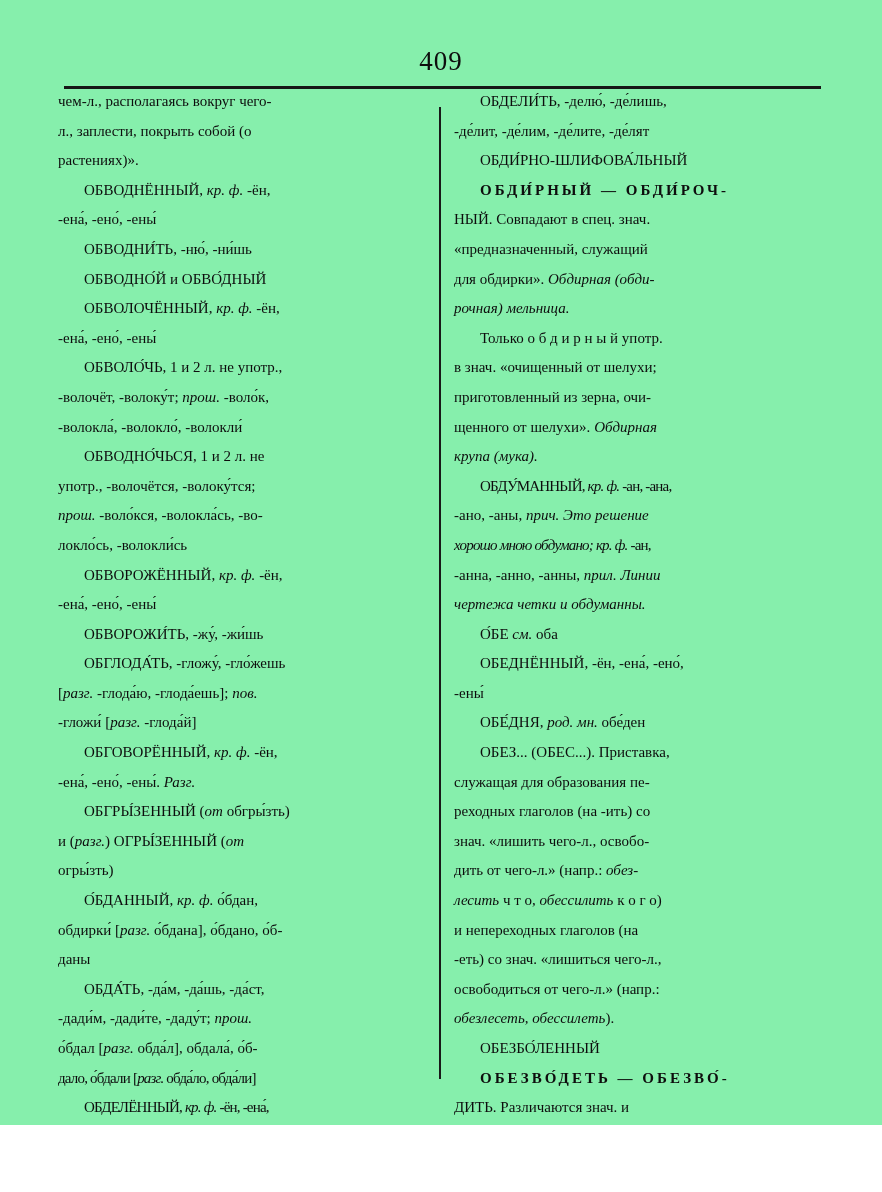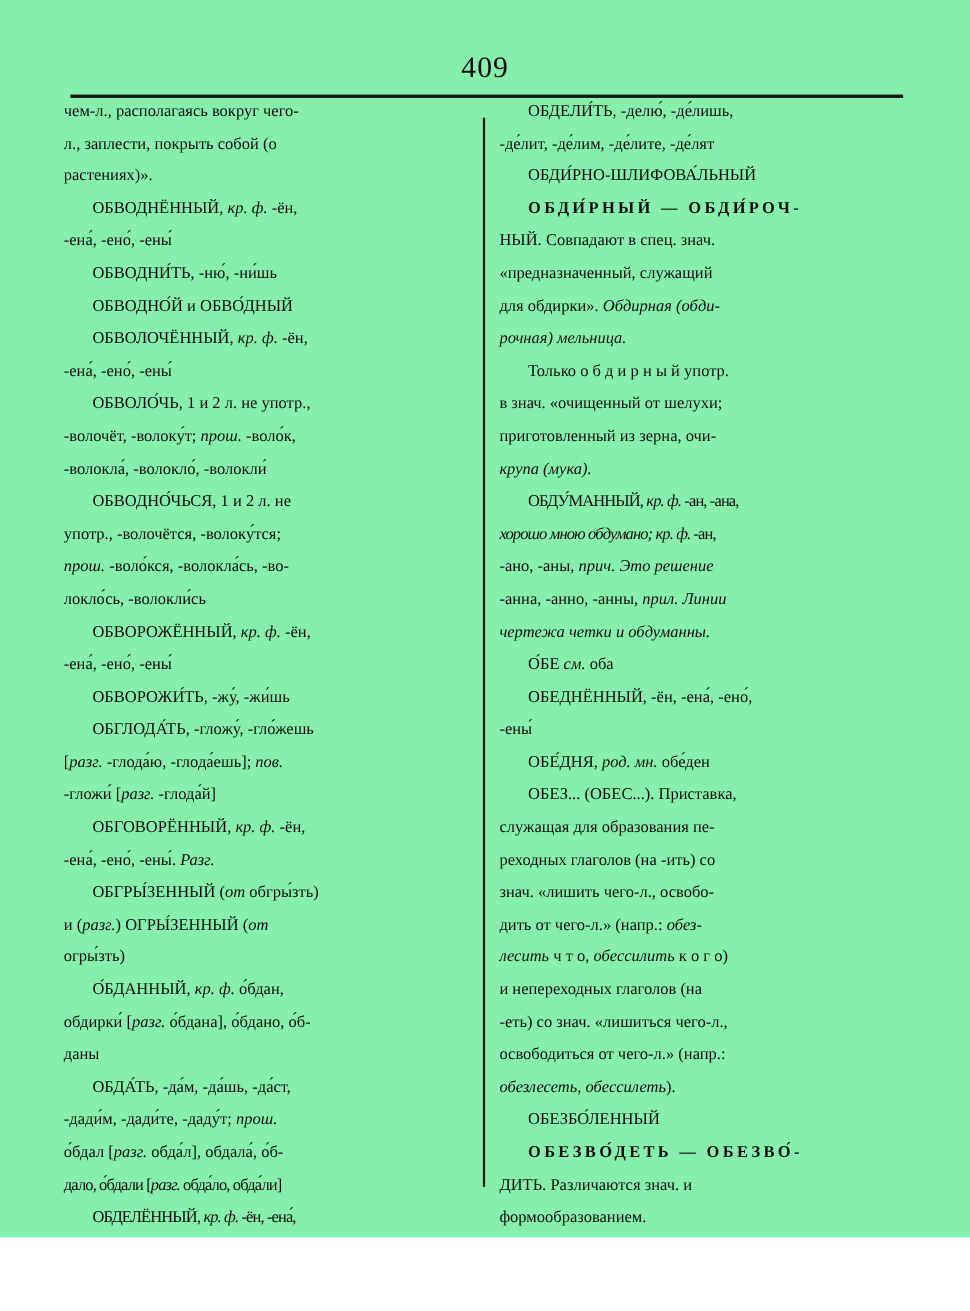--- a/index.html
+++ b/index.html
@@ -98,24 +98,25 @@
       <div class="line"><span class="s-r">-де́лит, -де́лим, -де́лите, -де́лят</span></div>
       <div class="line indent"><span class="s-b">ОБДИ́РНО-ШЛИФОВА́ЛЬНЫЙ</span></div>
       <div class="line indent"><span class="s-bs">ОБДИ́РНЫЙ — ОБДИ́РОЧ-</span></div>
       <div class="line"><span class="s-b">НЫЙ.</span><span class="s-r"> Совпадают в спец. знач.</span></div>
       <div class="line"><span class="s-r">«предназначенный, служащий</span></div>
       <div class="line"><span class="s-r">для обдирки». </span><span class="s-i">Обдирная (обди-</span></div>
       <div class="line"><span class="s-i">рочная) мельница.</span></div>
       <div class="line indent"><span class="s-r">Только о б д и р н ы й употр.</span></div>
       <div class="line"><span class="s-r">в знач. «очищенный от шелухи;</span></div>
       <div class="line"><span class="s-r">приготовленный из зерна, очи-</span></div>
+      <div class="line"><span class="s-r">щенного от шелухи». </span><span class="s-i">Обдирная</span></div>
       <div class="line"><span class="s-i">крупа (мука).</span></div>
       <div class="line indent tight"><span class="s-b">ОБДУ́МАННЫЙ, </span><span class="s-i">кр. ф.</span><span class="s-r"> -ан, -ана,</span></div>
+      <div class="line"><span class="s-r">-ано, -аны, </span><span class="s-i">прич. Это решение</span></div>
       <div class="line tight"><span class="s-i">хорошо мною обдумано; кр. ф.</span><span class="s-r"> -ан,</span></div>
-      <div class="line"><span class="s-r">-ано, -аны, </span><span class="s-i">прич. Это решение</span></div>
       <div class="line"><span class="s-r">-анна, -анно, -анны, </span><span class="s-i">прил. Линии</span></div>
       <div class="line"><span class="s-i">чертежа четки и обдуманны.</span></div>
       <div class="line indent"><span class="s-b">О́БЕ </span><span class="s-i">см.</span><span class="s-r"> оба</span></div>
       <div class="line indent"><span class="s-b">ОБЕДНЁННЫЙ,</span><span class="s-r"> -ён, -ена́, -ено́,</span></div>
       <div class="line"><span class="s-r">-ены́</span></div>
       <div class="line indent"><span class="s-b">ОБЕ́ДНЯ, </span><span class="s-i">род. мн.</span><span class="s-r"> обе́ден</span></div>
       <div class="line indent"><span class="s-b">ОБЕЗ... (ОБЕС...).</span><span class="s-r"> Приставка,</span></div>
       <div class="line"><span class="s-r">служащая для образования пе-</span></div>
       <div class="line"><span class="s-r">реходных глаголов (на -ить) со</span></div>
       <div class="line"><span class="s-r">знач. «лишить чего-л., освобо-</span></div>

